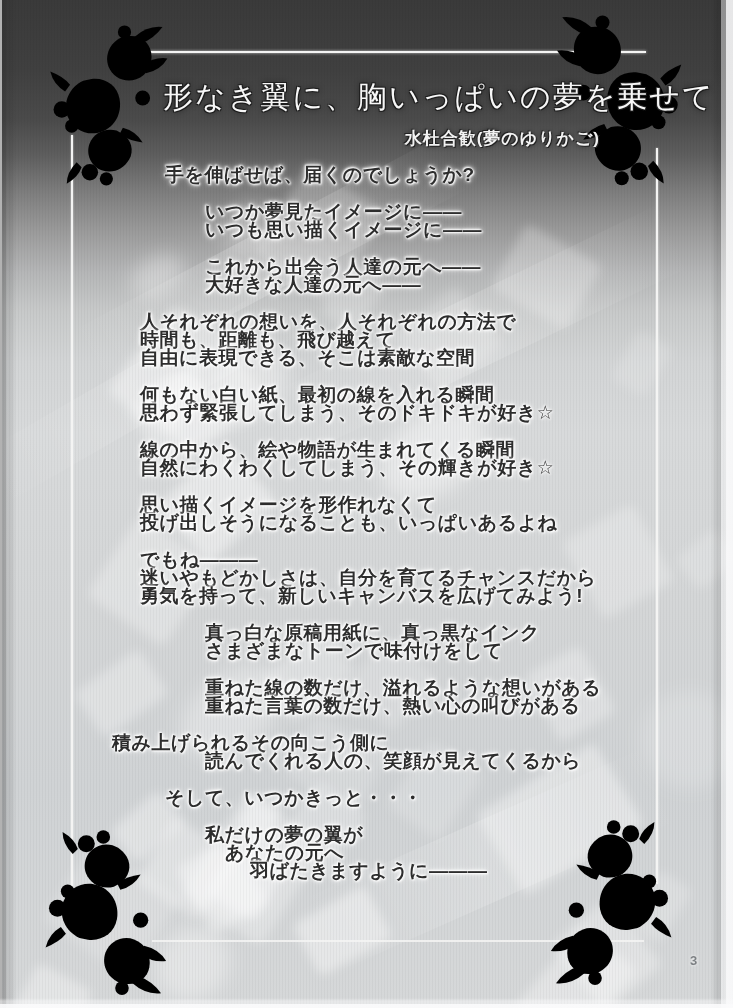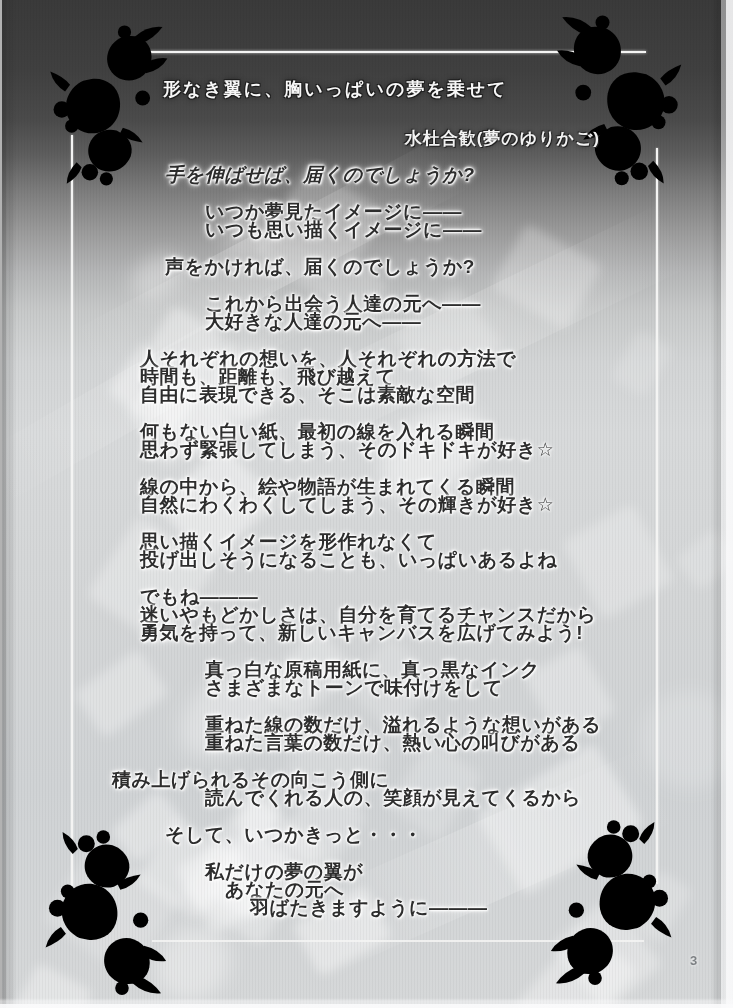--- a/index.html
+++ b/index.html
@@ -30,21 +30,21 @@
   .fl-bottom{left:152px;top:940px;width:492px;height:2px;opacity:.85;}
   
   .bouquet{position:absolute;z-index:4;overflow:visible;}
   .bq-tl{left:42px;top:20px;width:132px;height:170px;color:#474747;}
   .bq-tr{left:550px;top:10px;width:140px;height:180px;color:#474747;transform:scaleX(-1);}
   .bq-bl{left:34px;top:826px;width:142px;height:174px;color:#989ea2;transform:scaleY(-1);}
   .bq-br{left:540px;top:816px;width:144px;height:174px;color:#989ea2;transform:scale(-1,-1);}
   
   .title{
     position:absolute;left:163px;top:77px;z-index:5;
-    font-size:18px;font-weight:bold;letter-spacing:2px;color:#f7f7f7;
+    font-size:30px;font-weight:normal;letter-spacing:2px;color:#f7f7f7;
     text-shadow:1px 1px 0 #1e1e1e,-1px -1px 0 #1e1e1e,1px -1px 0 #1e1e1e,-1px 1px 0 #1e1e1e,0 0 6px rgba(0,0,0,.7);
     white-space:nowrap;text-align:right;}
   .author{
     position:absolute;left:0;top:127px;width:600px;text-align:right;z-index:5;
     font-size:17px;font-weight:bold;letter-spacing:1px;color:#f2f2f2;
     text-shadow:1px 1px 0 #222,-1px -1px 0 #222,0 0 5px rgba(0,0,0,.7);
     white-space:nowrap;}
   .poem{position:absolute;left:0;top:166px;right:0;z-index:5;}
   .para{margin:0 0 19px 0;}
   .line{
@@ -161,28 +161,25 @@
     </svg>
   <svg class="bouquet bq-br" viewBox="0 0 160 205">
       <use href="#bouquet-art"></use>
     </svg>
 
   <div class="title">形なき翼に、胸いっぱいの夢を乗せて</div>
   <div class="author">水杜合歓(夢のゆりかご)</div>
 
   <div class="poem" id="poem">
       <div class="para">
-        <div class="line" style="margin-left: 165px; font-style: italic;">手を伸ばせば、届くのでしょうか?</div>
+        <div class="line" style="margin-left: 165px;">手を伸ばせば、届くのでしょうか?</div>
       </div>
       <div class="para">
         <div class="line" style="margin-left: 205px;">いつか夢見たイメージに――</div>
         <div class="line" style="margin-left: 205px;">いつも思い描くイメージに――</div>
-      </div>
-      <div class="para">
-        <div class="line" style="margin-left: 165px;">声をかければ、届くのでしょうか?</div>
       </div>
       <div class="para">
         <div class="line" style="margin-left: 205px;">これから出会う人達の元へ――</div>
         <div class="line" style="margin-left: 205px;">大好きな人達の元へ――</div>
       </div>
       <div class="para">
         <div class="line" style="margin-left: 140px;">人それぞれの想いを、人それぞれの方法で</div>
         <div class="line" style="margin-left: 140px;">時間も、距離も、飛び越えて</div>
         <div class="line" style="margin-left: 140px;">自由に表現できる、そこは素敵な空間</div>
       </div>

